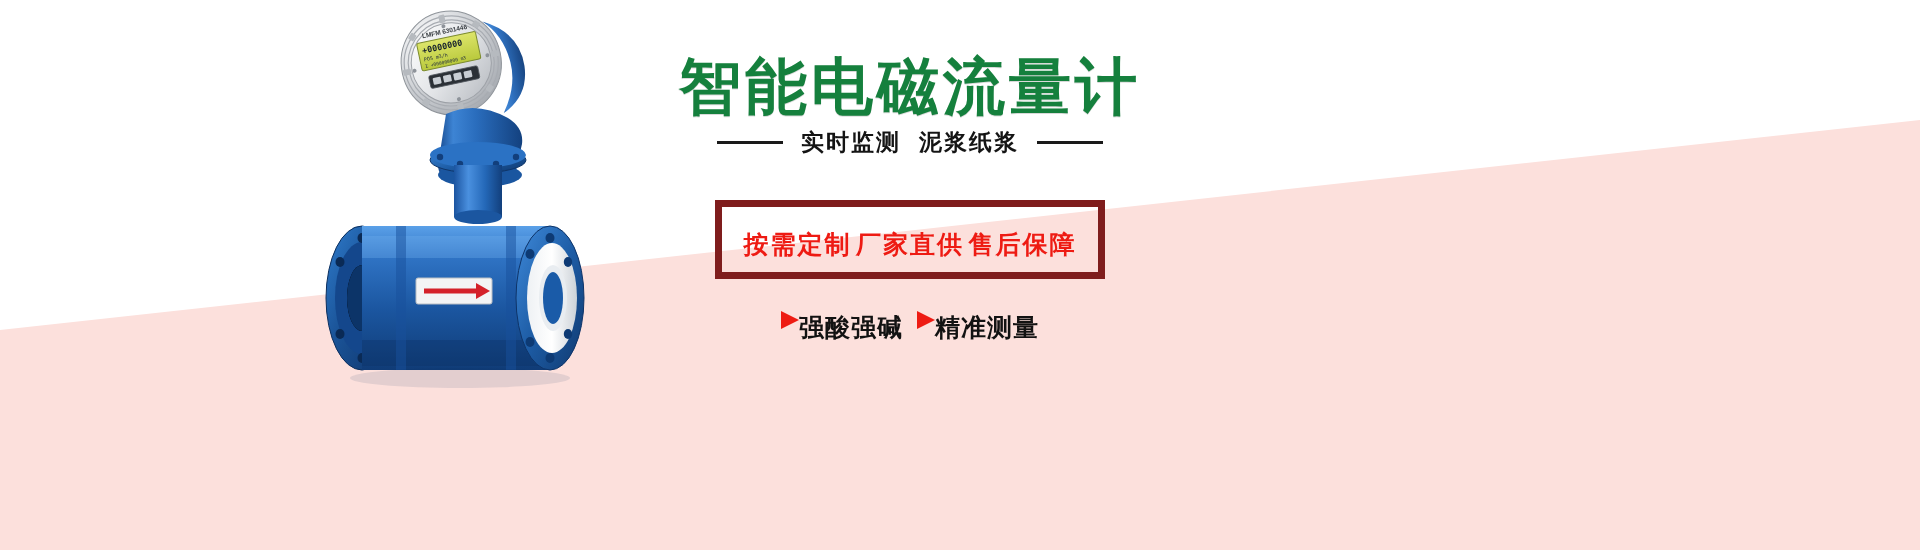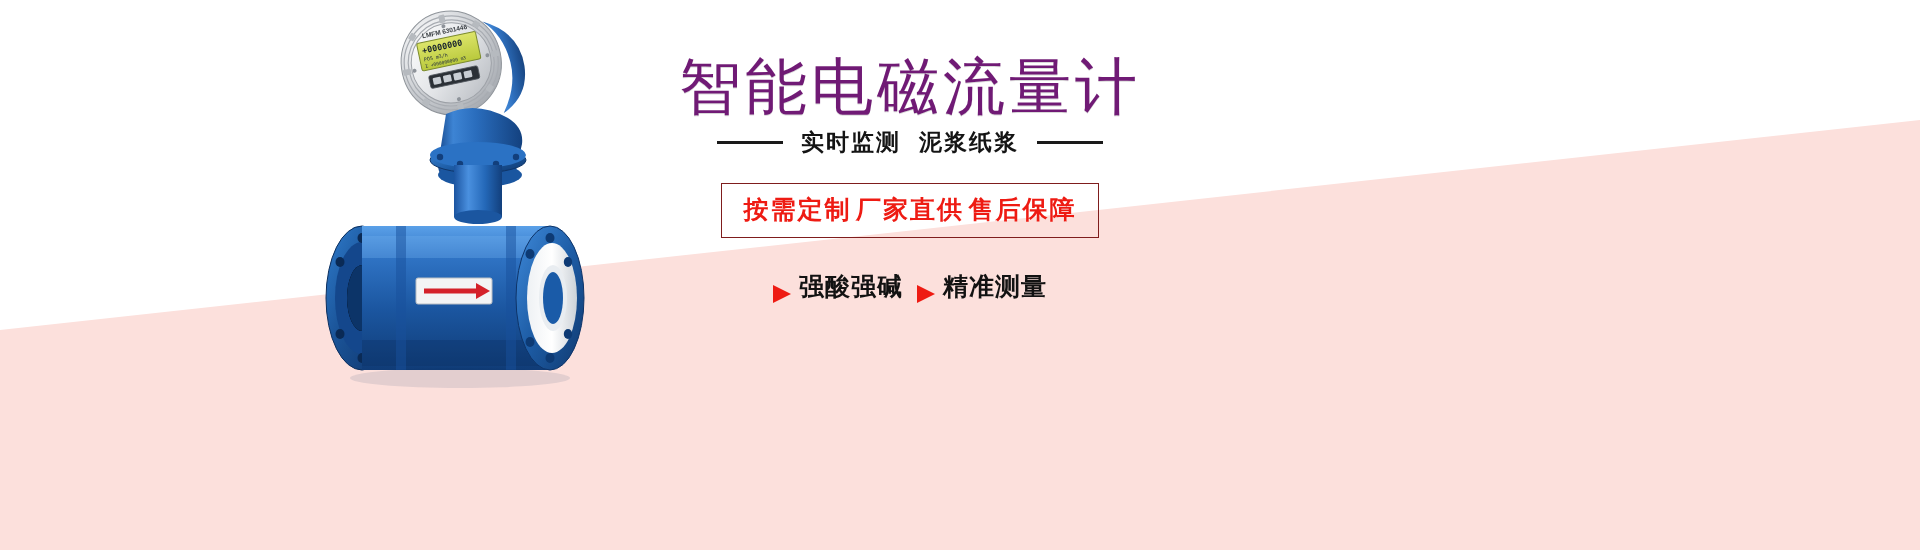--- a/index.html
+++ b/index.html
@@ -21,57 +21,57 @@
   
   .content {
     position:absolute;
     left:600px; top:30px;
     width:620px; height:360px;
     display:flex; flex-direction:column; align-items:center;
   }
 
   .title {
     font-size:62px;
-    font-weight:normal;
-    color:#701a75;
+    font-weight:bold;
+    color:#15803d;
     letter-spacing:4px;
     line-height:1.05;
     margin-top:24px;
     white-space:nowrap;
     text-shadow:0 1px 0 rgba(0,0,0,.15);
   }
 
   .subtitle-row {
     display:flex; align-items:center; justify-content:center;
     gap:18px;
     margin-top:8px;
   }
   .rule { width:66px; height:3px; background:#1a1a1a; display:block; }
   .subtitle {
     font-size:23px; font-weight:bold; color:#141414;
     letter-spacing:2px; white-space:nowrap;
   }
 
   .promo-box {
-    margin-top:25px;
-    border:1px solid #7f1d1d;
-    padding:9px 22px 11px 22px;
+    margin-top:42px;
+    border:7px solid #7f1d1d;
+    padding:21px 22px 11px 22px;
     background:transparent;
   }
   .promo-text {
     font-size:25px; font-weight:bold; color:#ee1b13;
     letter-spacing:2px; white-space:nowrap;
   }
 
   .features {
     margin-top:32px;
     display:flex; align-items:center; justify-content:center;
     gap:14px; white-space:nowrap;
   }
-  .feature { display:flex; align-items:flex-end; gap:8px; }
+  .feature { display:flex; align-items:flex-start; gap:0; }
   .arrow-icon { display:inline-block; width:0; height:0;
     border-top:9px solid transparent;
     border-bottom:9px solid transparent;
     border-left:18px solid #ee1b13;
     flex:0 0 auto;
   }
   .feature-label {
     font-size:25px; font-weight:bold; color:#121212; letter-spacing:1px;
   }
 </style>

